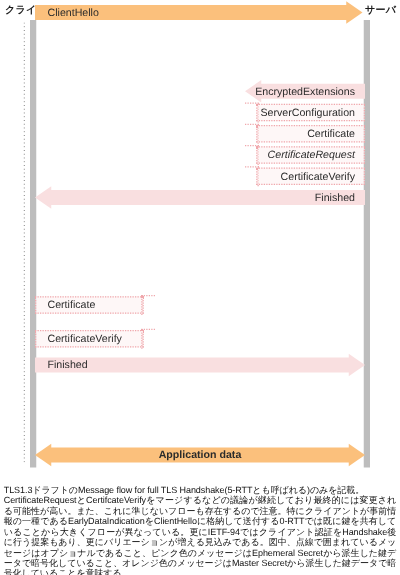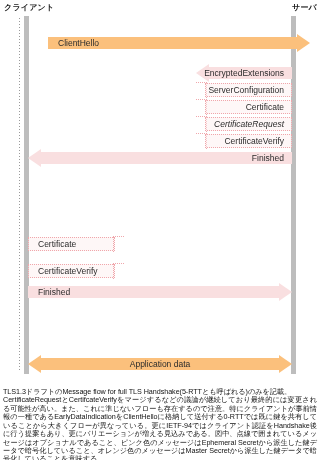--- a/index.html
+++ b/index.html
@@ -77,21 +77,21 @@
 
 <div class="diagram">
 
   <div class="role client">クライアント</div>
   <div class="role server">サーバ</div>
 
   <div class="lifeline client"></div>
   <div class="lifeline server"></div>
   <div class="lifeline-dots"></div>
 
-  <div class="msg or" style="left:28px;top:34px;width:264px;margin-left:20px;">
+  <div class="msg or" style="left:28px;top:1px;width:264px;">
     <div class="bar" style="left:0;width:250px;"></div>
     <div class="head head-r" style="left:249px;"></div>
     <span class="label txt-left">ClientHello</span>
   </div>
 
 
   <div class="msg pk" style="left:196px;top:64px;width:96px;">
     <div class="head head-l" style="left:0;"></div>
     <div class="bar" style="left:12px;right:0;width:84px;"></div>
     <span class="label txt-right">EncryptedExtensions</span>
@@ -142,21 +142,21 @@
   <div class="msg pk" style="left:28px;top:283px;width:264px;">
     <div class="bar" style="left:0;width:252px;"></div>
     <div class="head head-r" style="left:251px;"></div>
     <span class="label txt-left">Finished</span>
   </div>
 
   <div class="msg or" style="left:28px;top:355px;width:264px;">
     <div class="head head-l" style="left:0;"></div>
     <div class="bar" style="left:12px;width:240px;"></div>
     <div class="head head-r" style="left:251px;"></div>
-    <span class="label" style="position:absolute;left:50%;top:50%;transform:translate(-50%,-50%);font-weight:normal;">Application data</span>
+    <span class="label" style="position:absolute;left:50%;top:50%;transform:translate(-50%,-50%);font-weight:bold;">Application data</span>
   </div>
 
 </div>
 
 <div class="caption">
   <p>TLS1.3ドラフトのMessage flow for full TLS Handshake(5-RTTとも呼ばれる)のみを記載。</p>
   <p>CertificateRequestとCertifcateVerifyをマージするなどの議論が継続しており最終的には変更される可能性が高い。また、これに準じないフローも存在するので注意。特にクライアントが事前情報の一種であるEarlyDataIndicationをClientHelloに格納して送付する0-RTTでは既に鍵を共有していることから大きくフローが異なっている。更にIETF-94ではクライアント認証をHandshake後に行う提案もあり、更にバリエーションが増える見込みである。図中、点線で囲まれているメッセージはオプショナルであること、ピンク色のメッセージはEphemeral Secretから派生した鍵データで暗号化していること、オレンジ色のメッセージはMaster Secretから派生した鍵データで暗号化していることを意味する。</p>
 </div>
 
 </body></html>

